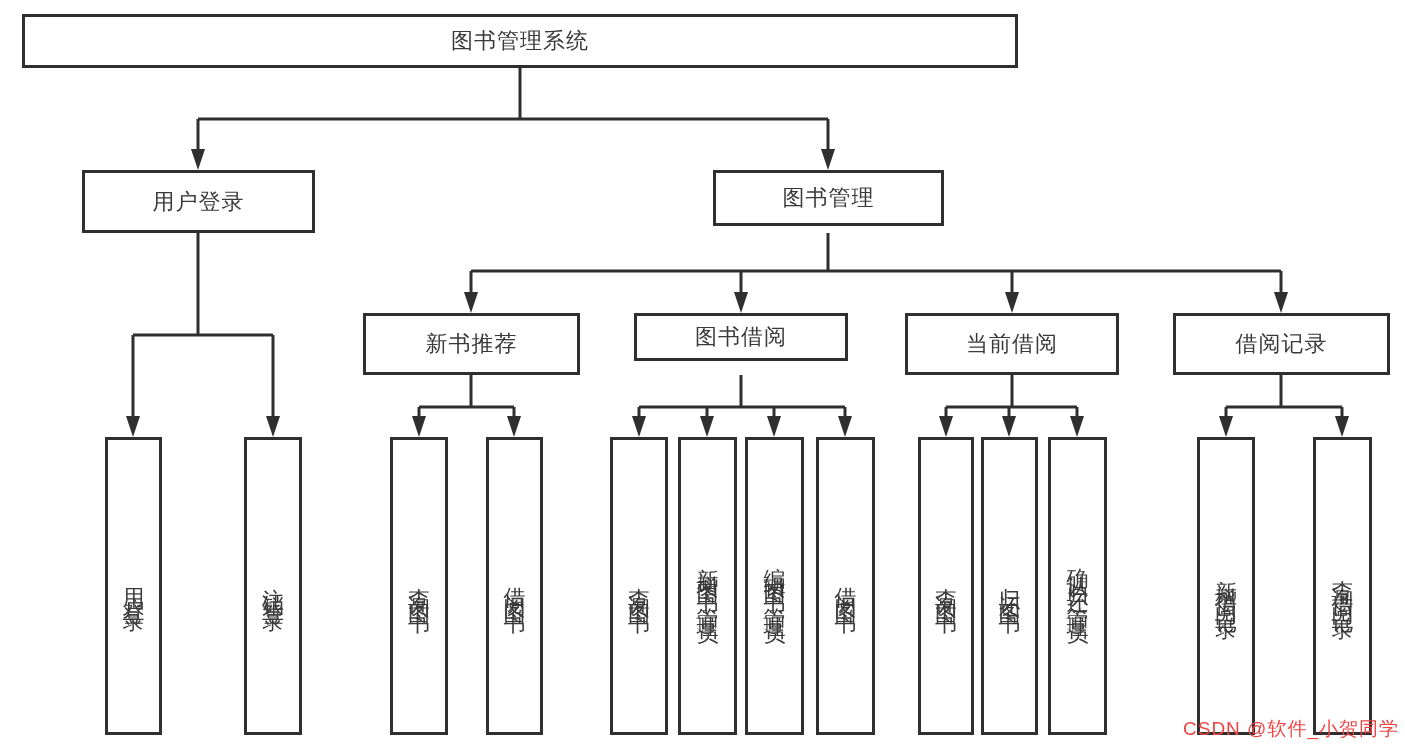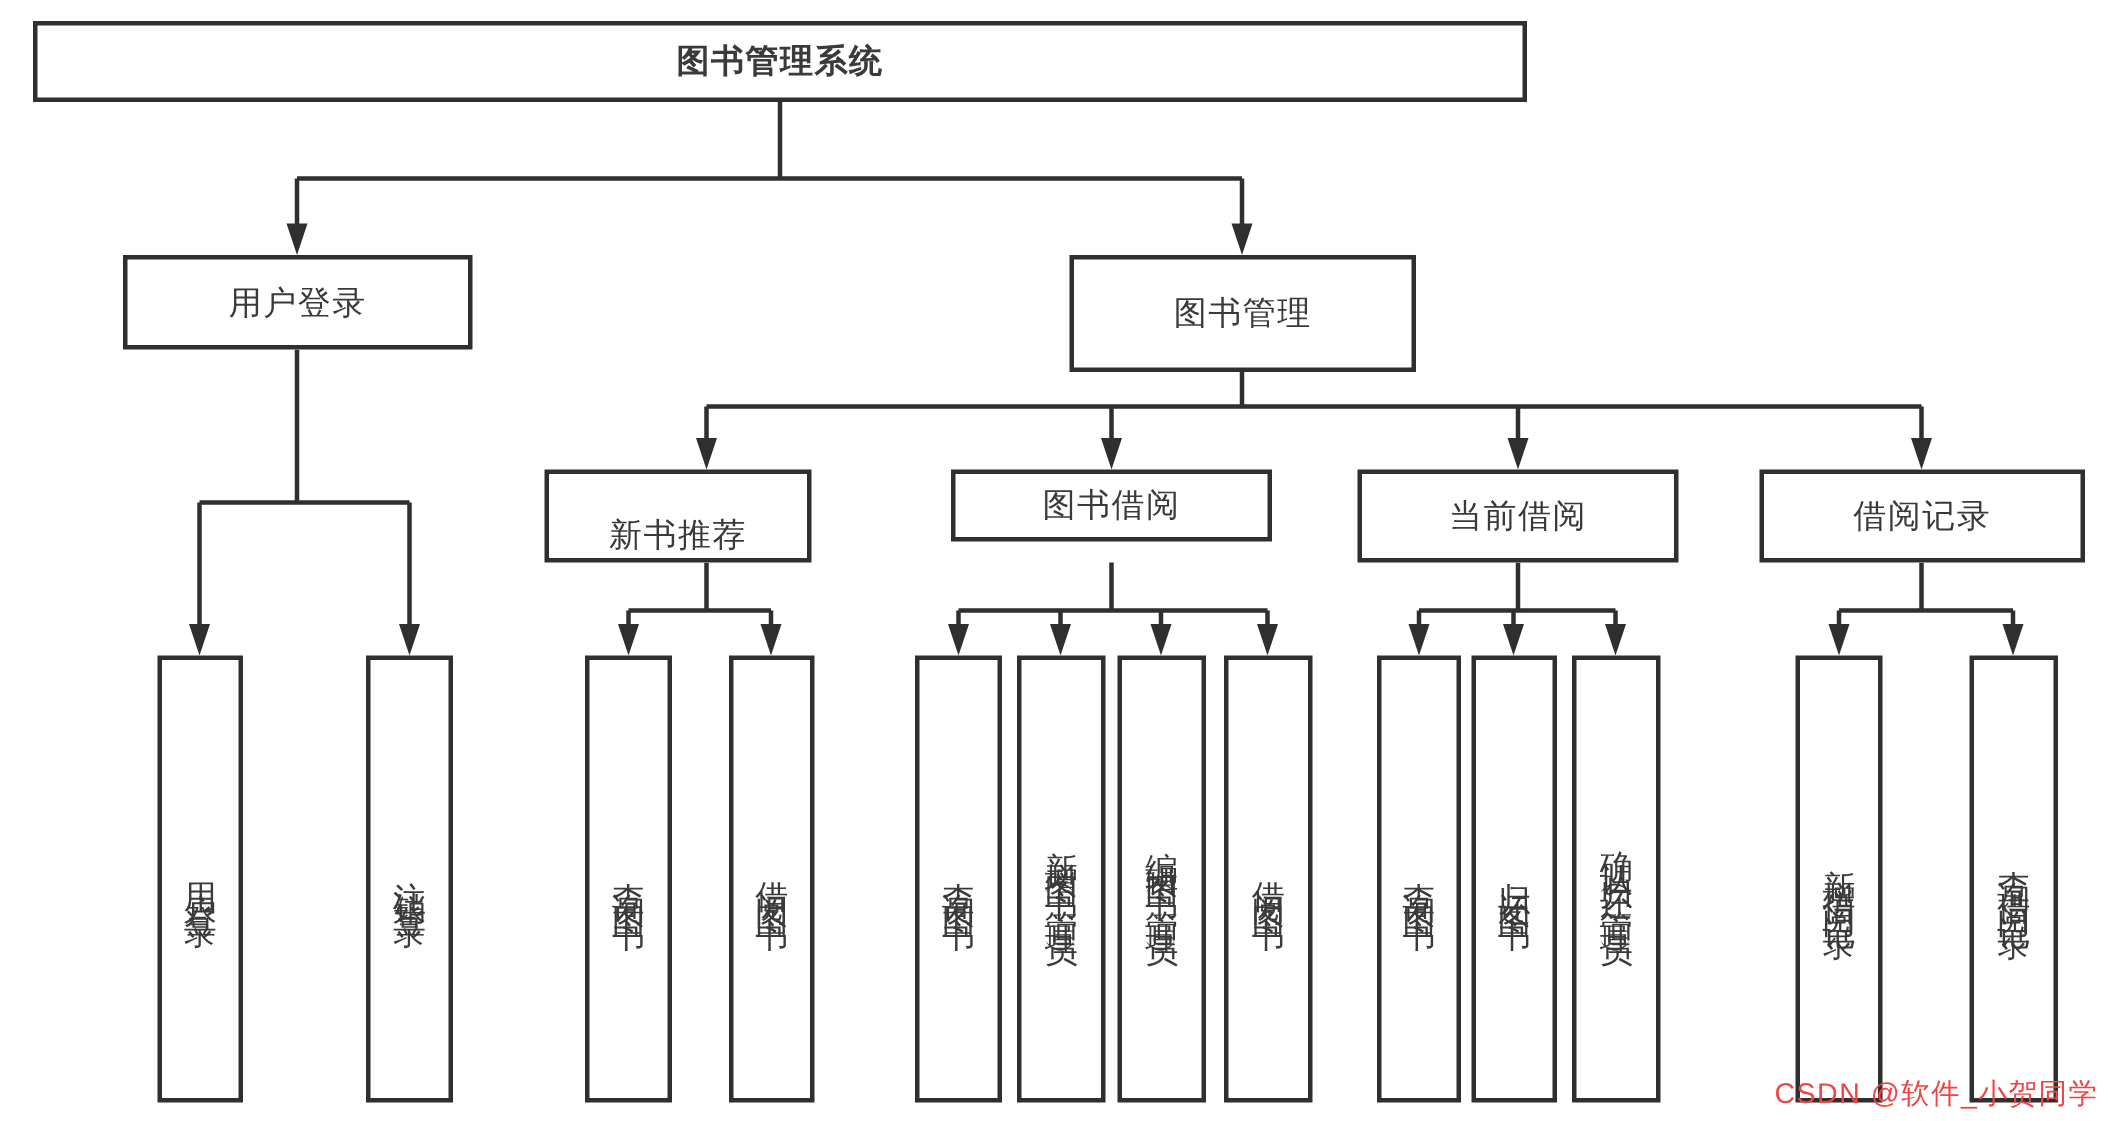--- a/index.html
+++ b/index.html
@@ -90,32 +90,32 @@
       <polygon points="767,416 781,416 774,437"></polygon>
       <polygon points="838,416 852,416 845,437"></polygon>
       <polygon points="939,416 953,416 946,437"></polygon>
       <polygon points="1002,416 1016,416 1009,437"></polygon>
       <polygon points="1070,416 1084,416 1077,437"></polygon>
       <polygon points="1219,416 1233,416 1226,437"></polygon>
       <polygon points="1335,416 1349,416 1342,437"></polygon>
     </g>
   </svg>
 
-  <div class="node" style="left:22px; top:14px; width:996px; height:54px;font-weight:bold;">
+  <div class="node" style="left:22px; top:14px; width:996px; height:54px;">
     <span>图书管理系统</span>
   </div>
 
   <div class="node" style="left:82px; top:170px; width:233px; height:63px;">
     <span>用户登录</span>
   </div>
-  <div class="node" style="left:713px; top:170px; width:231px; height:78px;">
+  <div class="node" style="left:713px; top:170px; width:231px; height:56px;">
     <span>图书管理</span>
   </div>
 
-  <div class="node" style="left:363px; top:313px; width:178px; height:62px;align-items:flex-end;">
+  <div class="node" style="left:363px; top:313px; width:217px; height:62px;">
     <span>新书推荐</span>
   </div>
   <div class="node" style="left:634px; top:313px; width:214px; height:48px;">
     <span>图书借阅</span>
   </div>
   <div class="node" style="left:905px; top:313px; width:214px; height:62px;justify-content:center;">
     <span>当前借阅</span>
   </div>
   <div class="node" style="left:1173px; top:313px; width:217px; height:62px;">
     <span>借阅记录</span>

